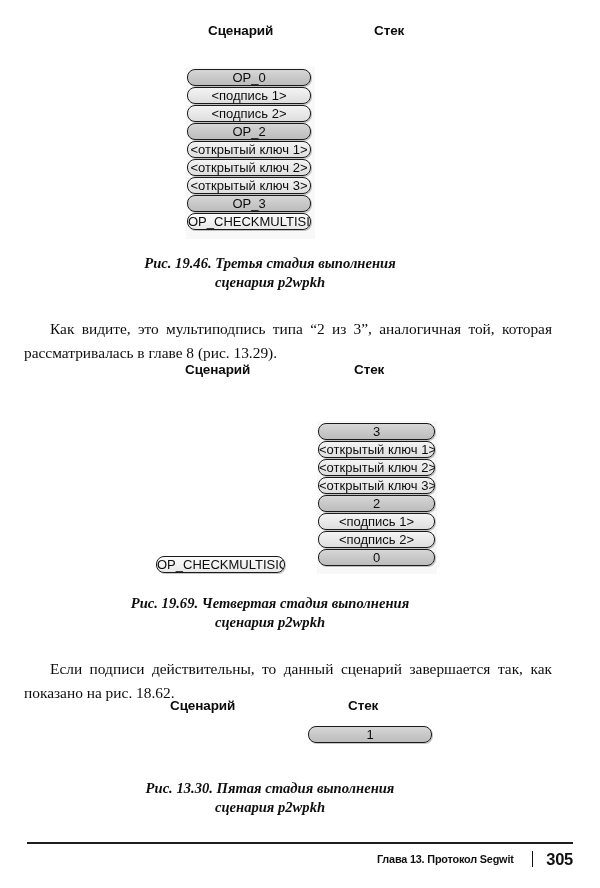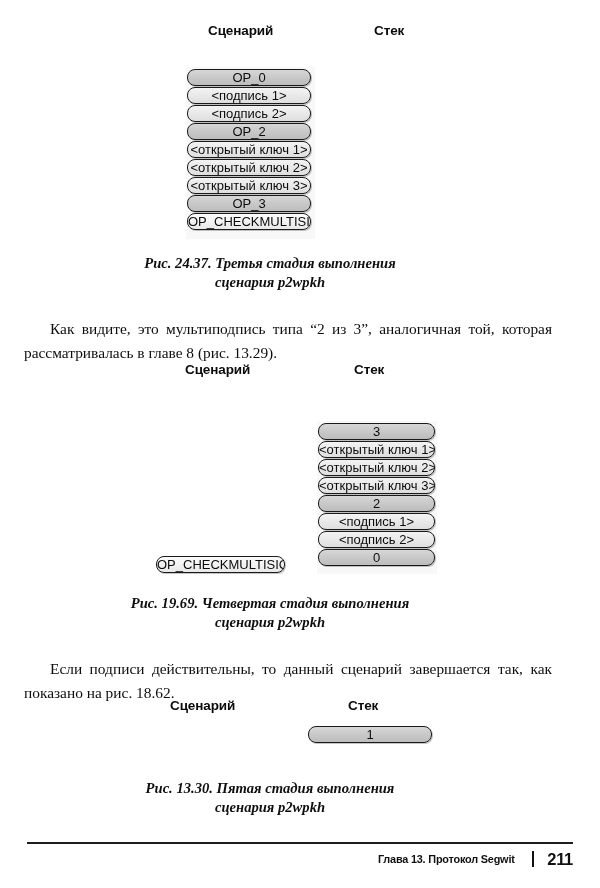--- a/index.html
+++ b/index.html
@@ -175,21 +175,21 @@
       </div>
       <div class="stack-box gray">
         <span class="label">OP_3</span>
       </div>
       <div class="stack-box white">
         <span class="label">OP_CHECKMULTISIG</span>
       </div>
     </div>
 
   <div class="caption" style="top:254px;">
-    <span class="l1">Рис. 24.37. Третья стадия выполнения</span>
+    <span class="l1">Рис. 19.46. Третья стадия выполнения</span>
     <span class="l2">сценария p2wpkh</span>
   </div>
 
   <p class="para" style="top:302px;">Как видите, это мультиподпись типа “2 из 3”, аналогичная той, которая рассматривалась в главе 8 (рис. 13.29).</p>
 
   <div class="col-headers" style="left:0; top:361px; width:600px;">
     <div class="col-head" style="left:185px;">Сценарий</div>
     <div class="col-head" style="left:354px;">Стек</div>
   </div>
 
@@ -248,16 +248,16 @@
 
   <div class="caption" style="top:779px;">
     <span class="l1">Рис. 13.30. Пятая стадия выполнения</span>
     <span class="l2">сценария p2wpkh</span>
   </div>
 
   <div class="footer-rule"></div>
   <div class="footer">
     <span class="chap">Глава 13. Протокол Segwit</span>
     <span class="sep"></span>
-    <span class="pageno">211</span>
+    <span class="pageno">305</span>
   </div>
 
 </div>
 
 </body></html>

